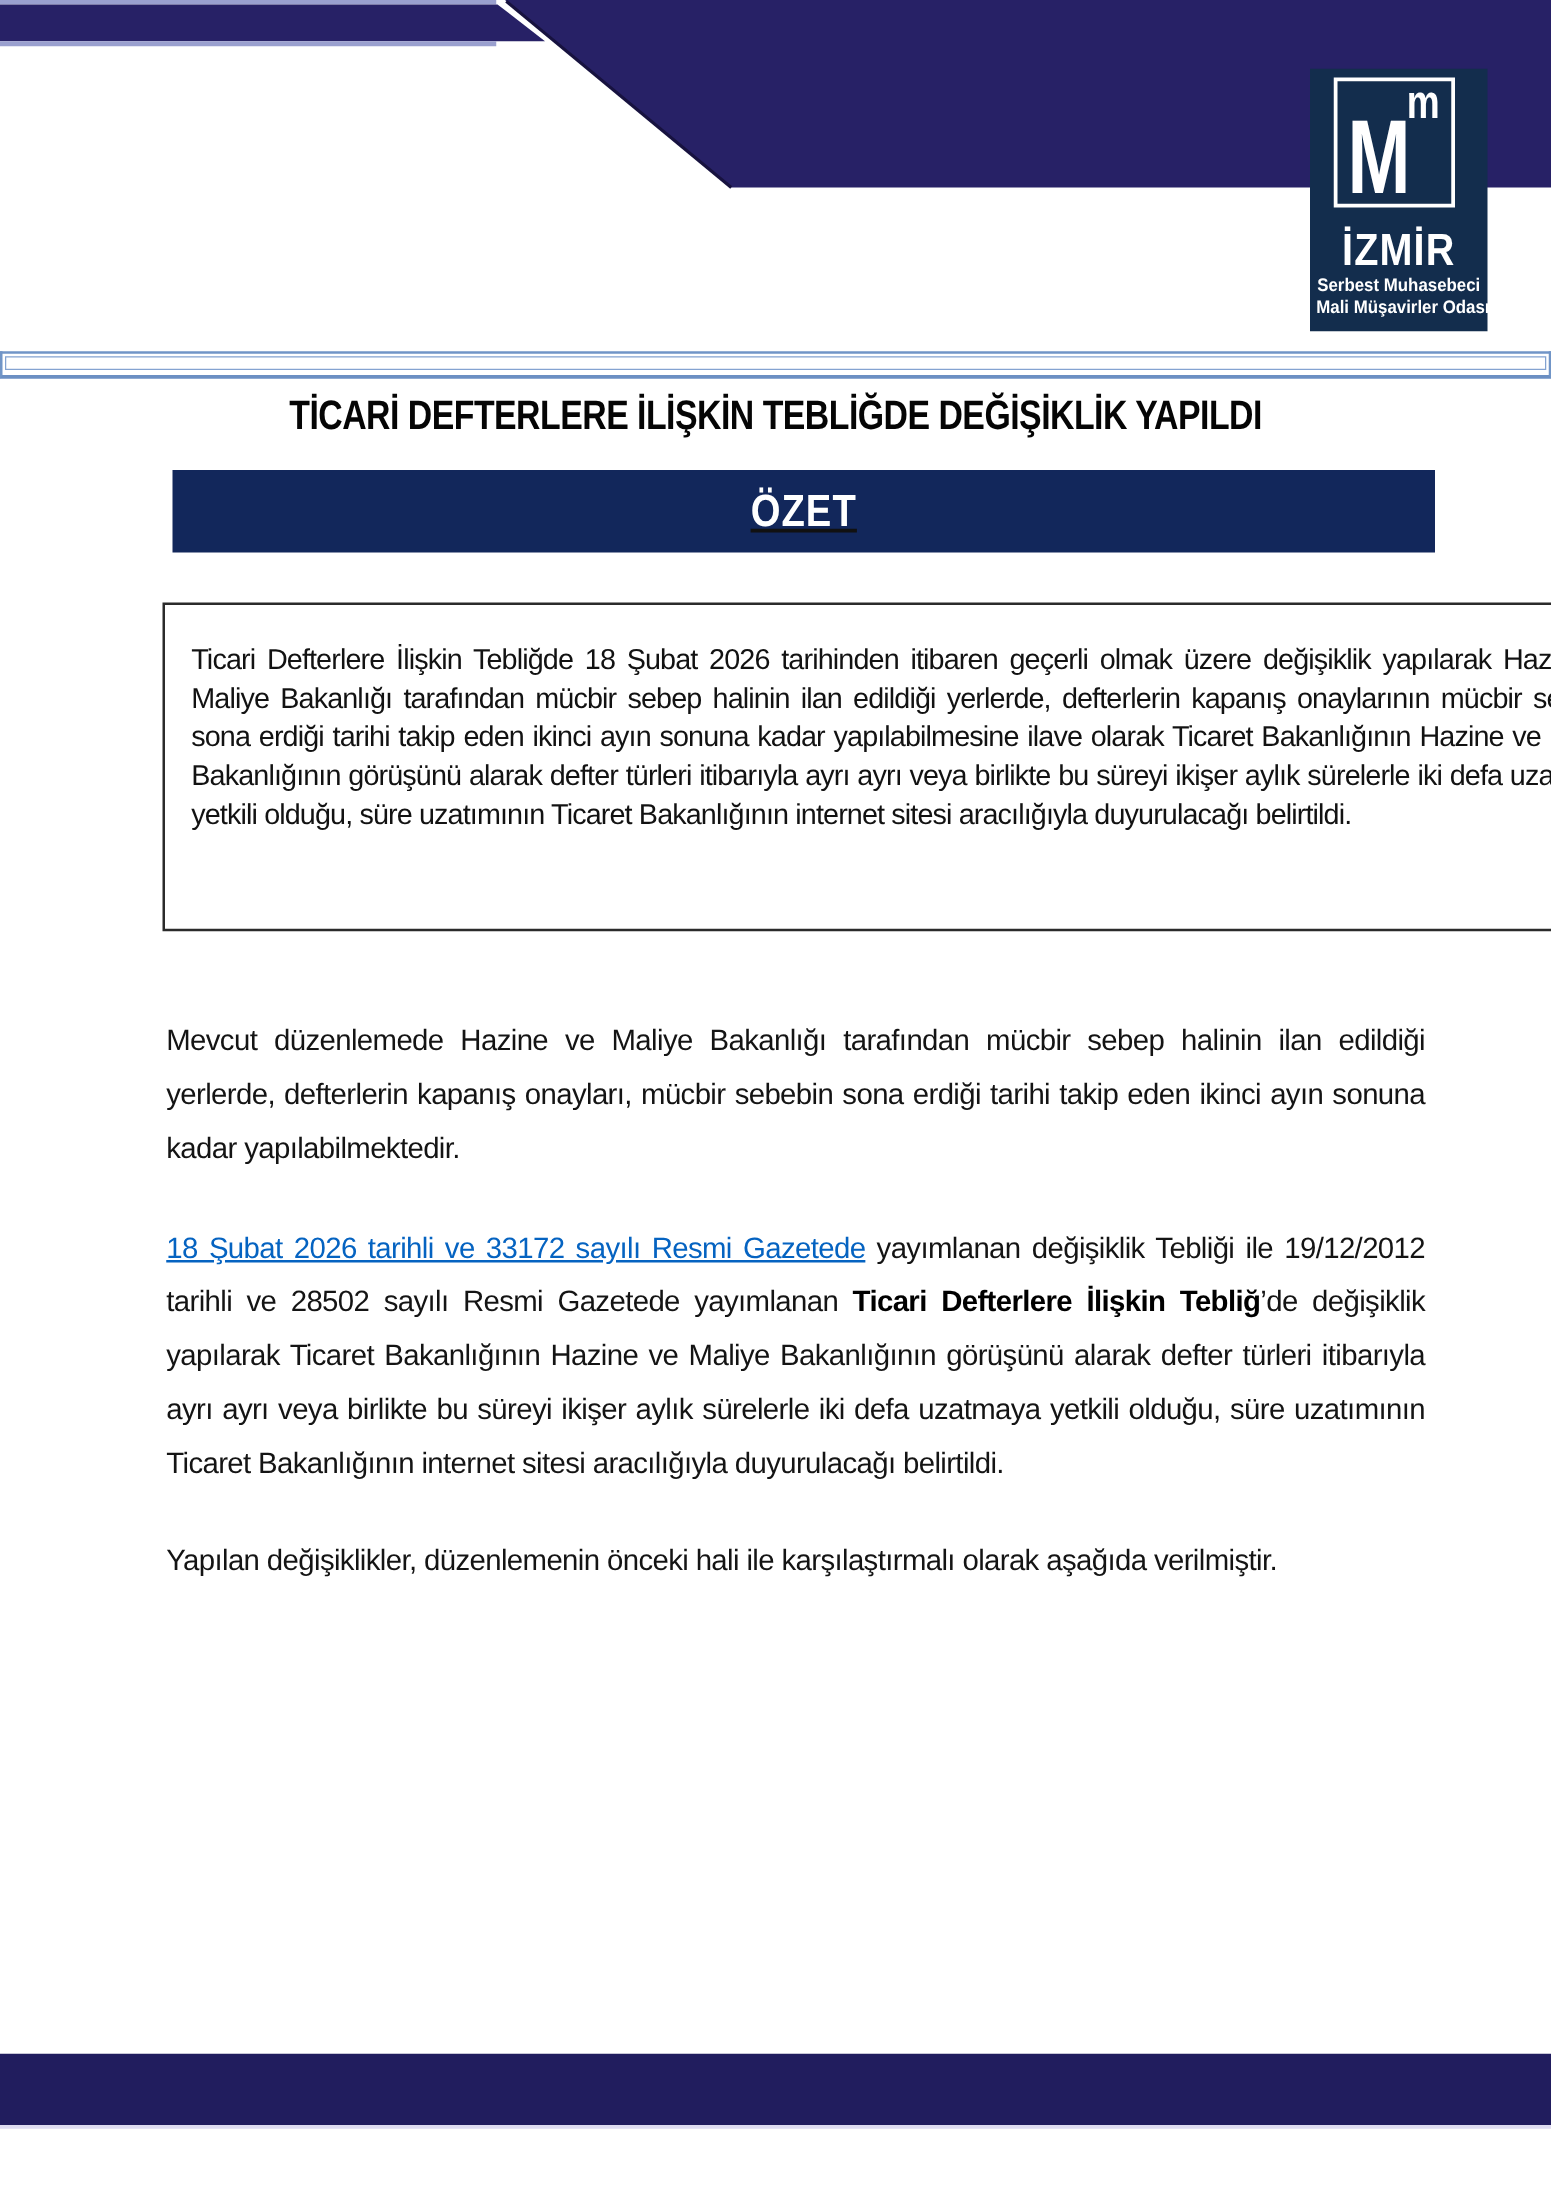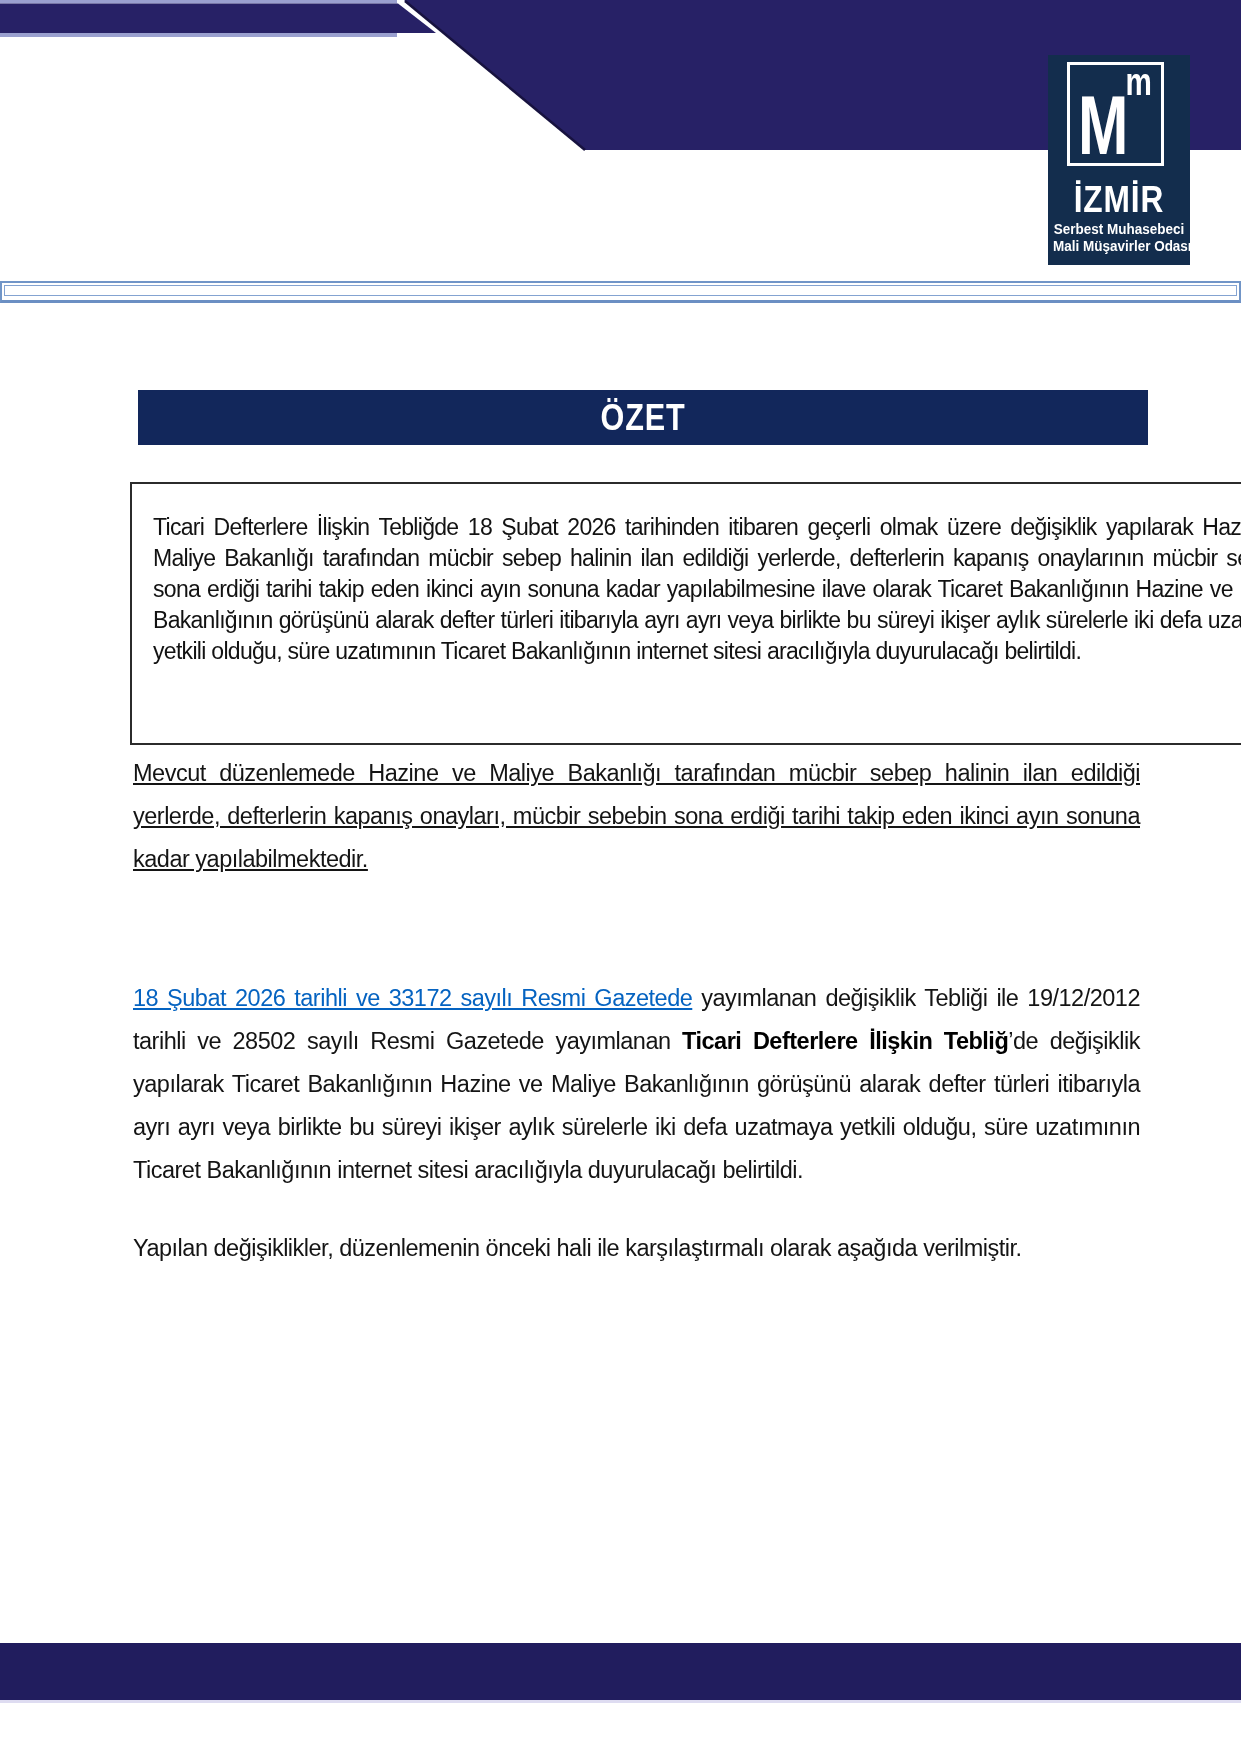--- a/index.html
+++ b/index.html
@@ -52,22 +52,22 @@
   
   .doc-title{
     position:absolute;left:0;top:313px;width:1241px;text-align:center;
   }
   .doc-title span{
     display:inline-block;white-space:nowrap;font-weight:bold;font-size:33px;
     letter-spacing:-0.5px;color:#050505;transform:scaleX(0.82);transform-origin:center top;
   }
   
   .ozet-banner{
-    position:absolute;left:138px;top:390px;width:1010px;height:55px;
-    background:#12275B;display:flex;align-items:center;justify-content:center;
+    position:absolute;left:138px;top:376px;width:1010px;height:66px;
+    background:#12275B;display:flex;align-items:center;justify-content:center;text-decoration:underline;
   }
   .ozet-banner span{
     color:#ffffff;font-weight:bold;font-size:36px;letter-spacing:1px;
     transform:scaleX(0.85);transform-origin:center center;
   }
   
   .summary-box{
     position:absolute;left:130px;top:482px;width:1187px;height:263px;
     border:2px solid #2b2b2b;box-sizing:border-box;background:#fff;
   }
@@ -75,21 +75,21 @@
     margin:28px 13px 0 21px;
     font-size:23px;line-height:31px;letter-spacing:-0.7px;
     text-align:justify;color:#121212;
   }
   
   .para{
     position:absolute;left:133px;width:1007px;
     font-size:23.5px;line-height:43px;letter-spacing:-0.5px;
     text-align:justify;color:#141414;
   }
-  .para.p1{top:752px;text-decoration:underline;}
+  .para.p1{top:811px;}
   .para.p2{top:977px;}
   .para.p3{top:1227px;}
   .gazette-link{color:#0563C1;text-decoration:underline;cursor:pointer;}
   .bold-seg{font-weight:bold;color:#000;}
   
   .footer-band{
     position:absolute;left:0;top:1643px;width:1241px;height:57px;background:#211D5E;
   }
   .footer-strip{
     position:absolute;left:0;top:1700px;width:1241px;height:3px;background:#DEDCF1;
@@ -115,20 +115,23 @@
     </div>
     <div class="city">İZMİR</div>
     <div class="org1">Serbest Muhasebeci</div>
     <div class="org2">Mali Müşavirler Odası</div>
   </div>
 
   <div class="divider">
     <div class="inner"></div>
   </div>
 
+  <div class="doc-title">
+    <span>TİCARİ DEFTERLERE İLİŞKİN TEBLİĞDE DEĞİŞİKLİK YAPILDI</span>
+  </div>
 
   <div class="ozet-banner">
     <span>ÖZET</span>
   </div>
 
   <div class="summary-box">
     <div class="text">Ticari Defterlere İlişkin Tebliğde 18 Şubat 2026 tarihinden itibaren geçerli olmak üzere değişiklik yapılarak Hazine ve Maliye Bakanlığı tarafından mücbir sebep halinin ilan edildiği yerlerde, defterlerin kapanış onaylarının mücbir sebebin sona erdiği tarihi takip eden ikinci ayın sonuna kadar yapılabilmesine ilave olarak Ticaret Bakanlığının Hazine ve Maliye Bakanlığının görüşünü alarak defter türleri itibarıyla ayrı ayrı veya birlikte bu süreyi ikişer aylık sürelerle iki defa uzatmaya yetkili olduğu, süre uzatımının Ticaret Bakanlığının internet sitesi aracılığıyla duyurulacağı belirtildi.</div>
   </div>
 
   <div class="para p1">Mevcut düzenlemede Hazine ve Maliye Bakanlığı tarafından mücbir sebep halinin ilan edildiği yerlerde, defterlerin kapanış onayları, mücbir sebebin sona erdiği tarihi takip eden ikinci ayın sonuna kadar yapılabilmektedir.</div>

